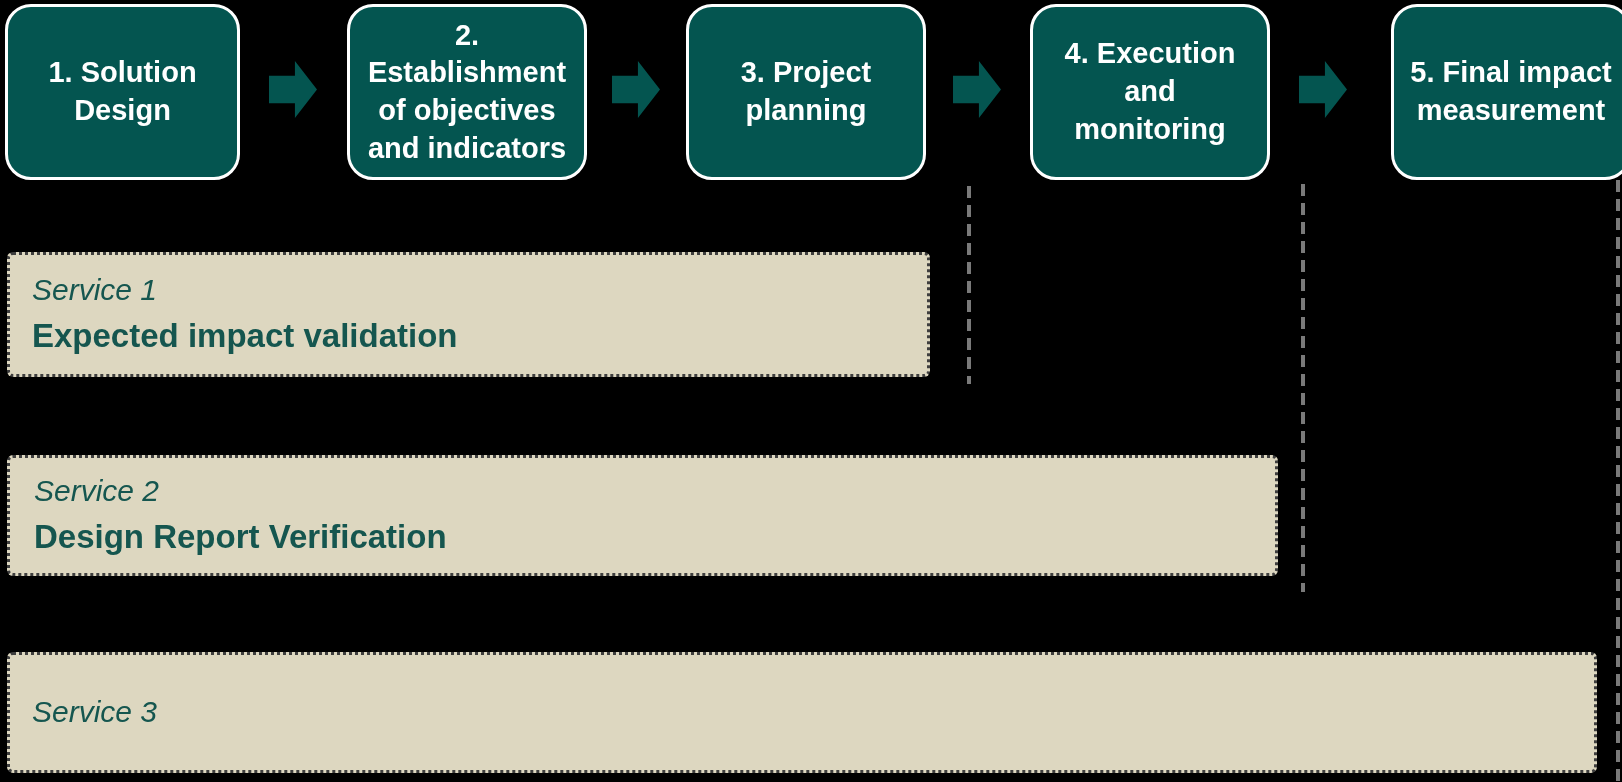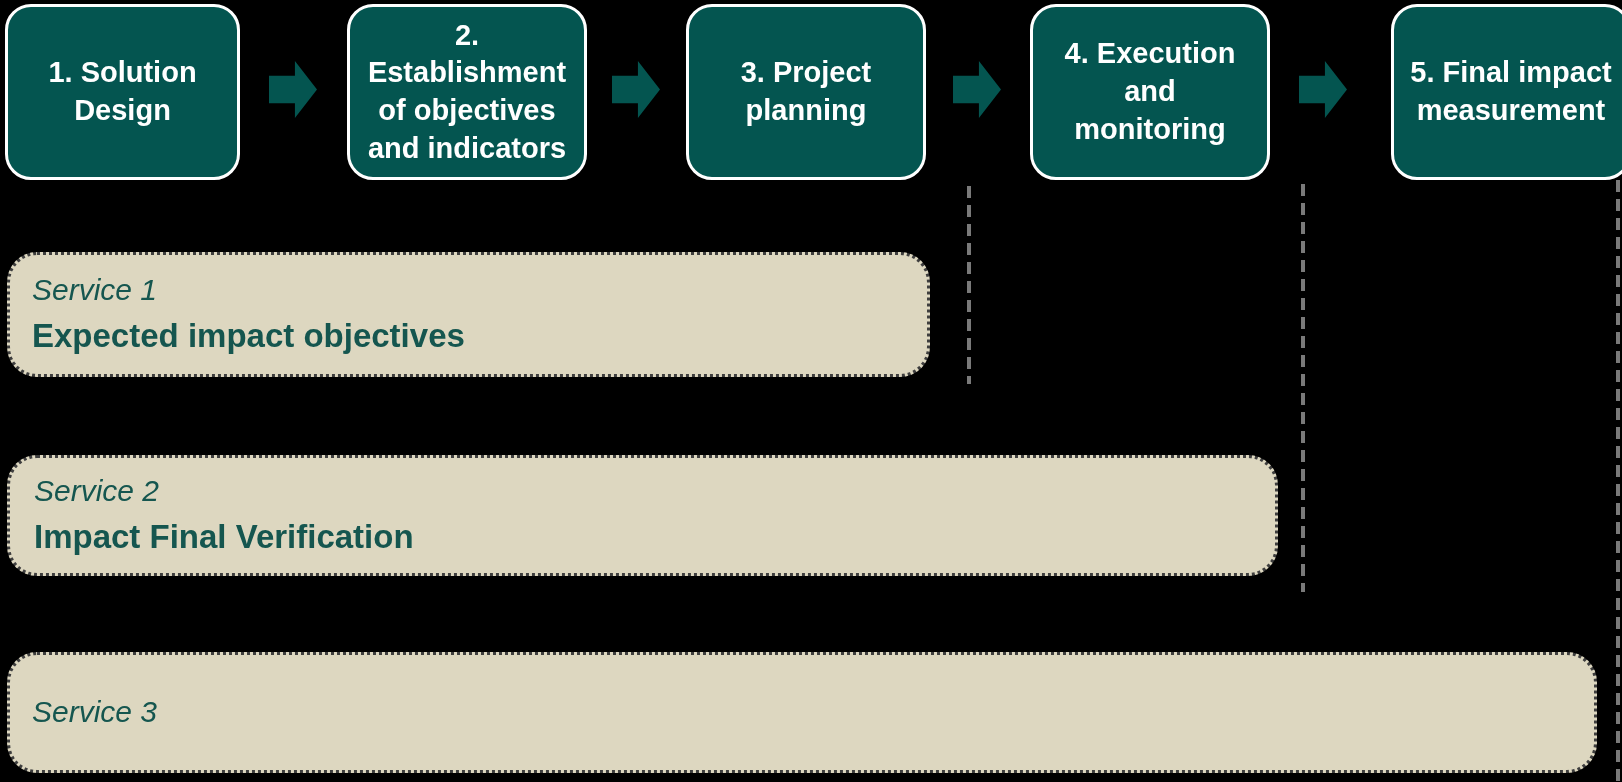--- a/index.html
+++ b/index.html
@@ -57,21 +57,21 @@
       to bottom,
       var(--dash) 0px, var(--dash) 12px,
       transparent 12px, transparent 19px
     );
   }
   .service-bar {
     position: absolute;
     left: 7px;
     background: var(--beige);
     border: 3px dotted var(--bar-border);
-    border-radius: 30px;
+    border-radius: 6px;
     display: flex;
     flex-direction: column;
     justify-content: center;
     padding-left: 22px;
   }
   .service-name {
     color: var(--bar-text);
     font-style: italic;
     font-size: 30px;
     line-height: 1.35;
@@ -117,23 +117,23 @@
   <div class="flow-arrow" style="left:612px;"></div>
   <div class="flow-arrow" style="left:953px;"></div>
   <div class="flow-arrow" style="left:1299px;"></div>
 
   <div class="divider" style="left:967px; top:186px; height:198px;"></div>
   <div class="divider" style="left:1301px; top:184px; height:408px;"></div>
   <div class="divider" style="left:1616px; top:180px; height:602px;"></div>
 
   <div class="service-bar" style="top:252px; width:923px; height:125px;">
     <div class="service-name">Service 1</div>
-    <div class="service-desc">Expected impact objectives</div>
+    <div class="service-desc">Expected impact validation</div>
   </div>
   <div class="service-bar" style="top:455px; width:1271px; height:121px;padding-left:24px;">
     <div class="service-name">Service 2</div>
-    <div class="service-desc">Impact Final Verification</div>
+    <div class="service-desc">Design Report Verification</div>
   </div>
   <div class="service-bar" style="top:652px; width:1590px; height:121px;gap:31px;">
     <div class="service-name">Service 3</div>
   </div>
 
 </div>
 
 </body></html>

